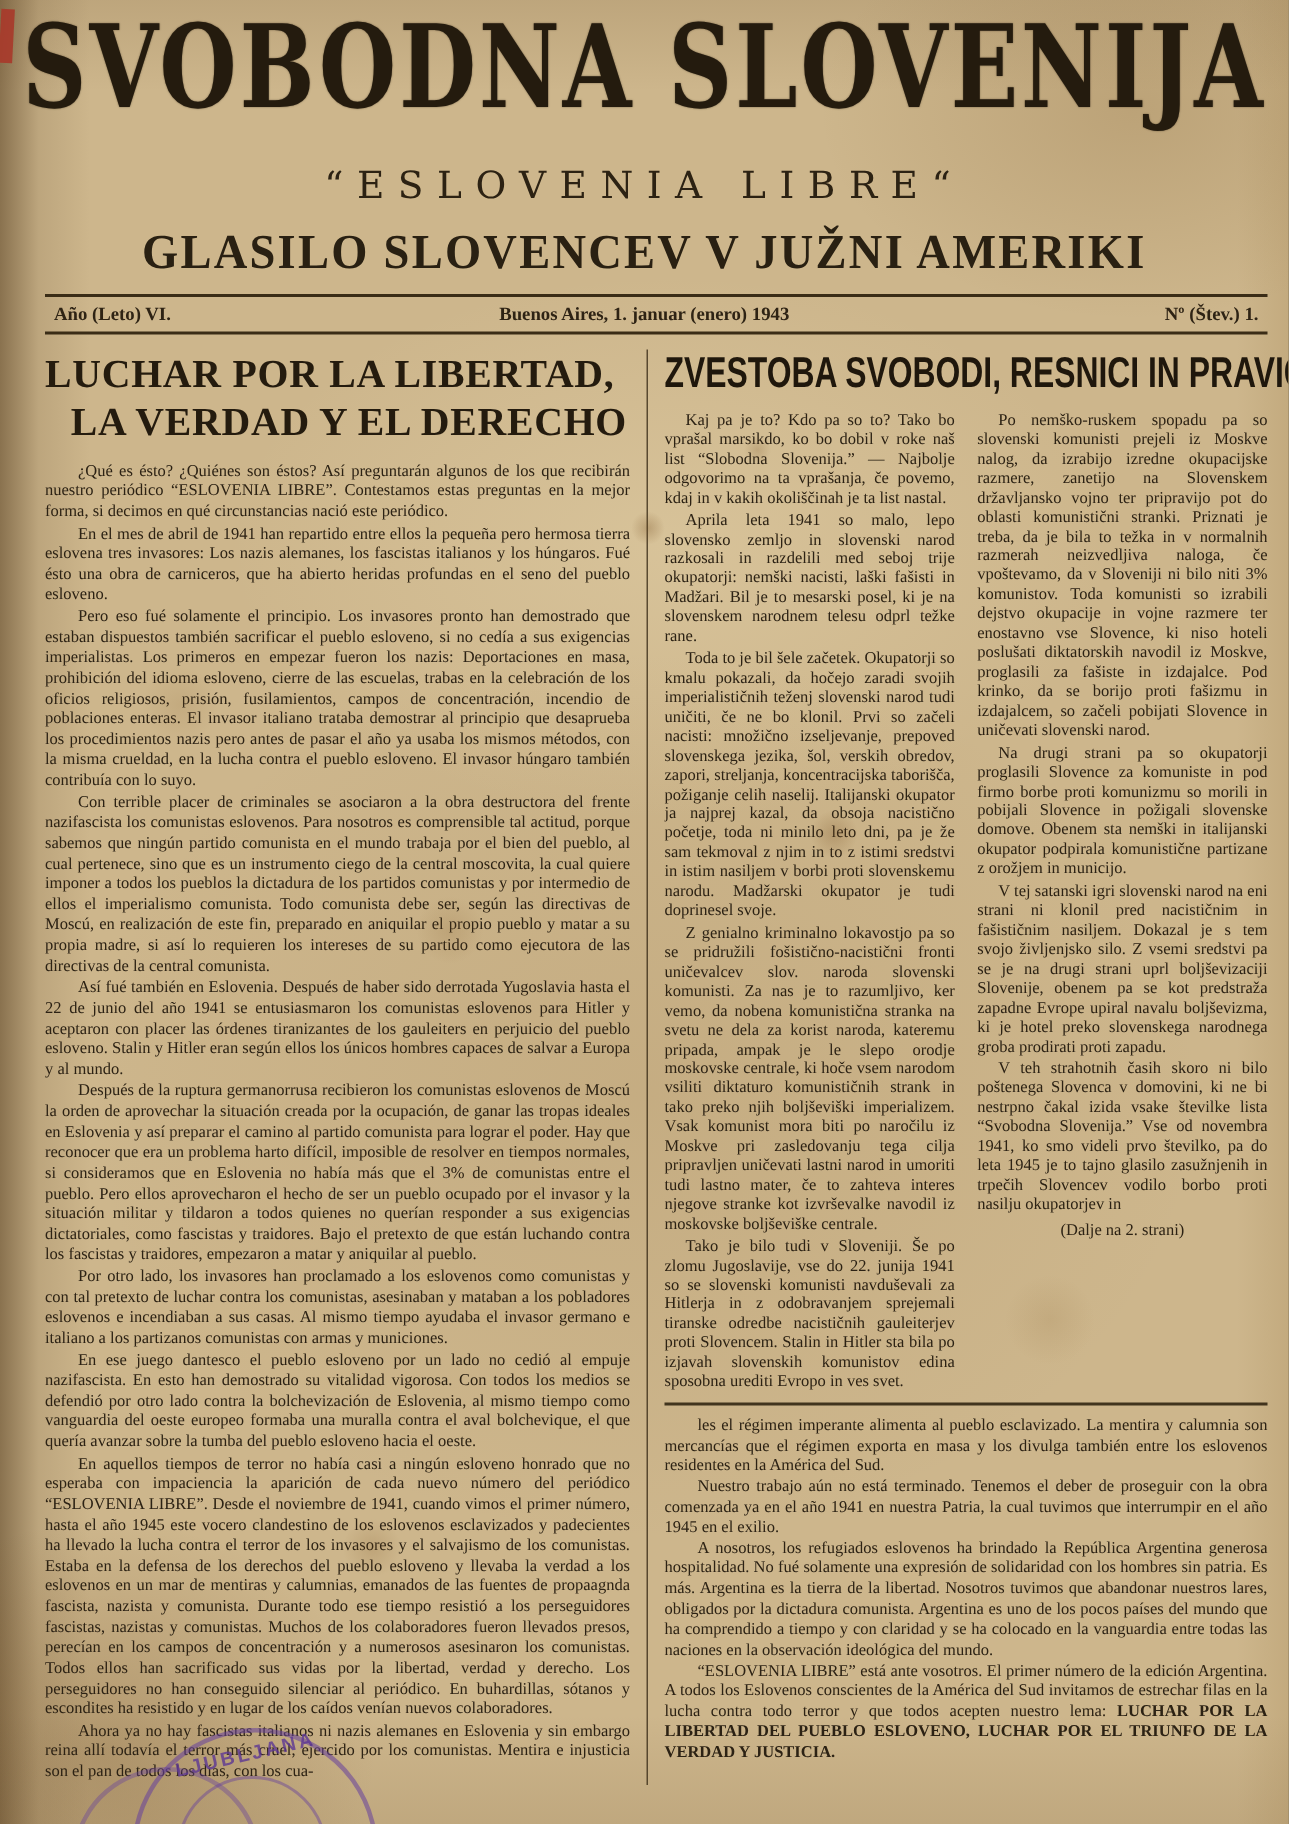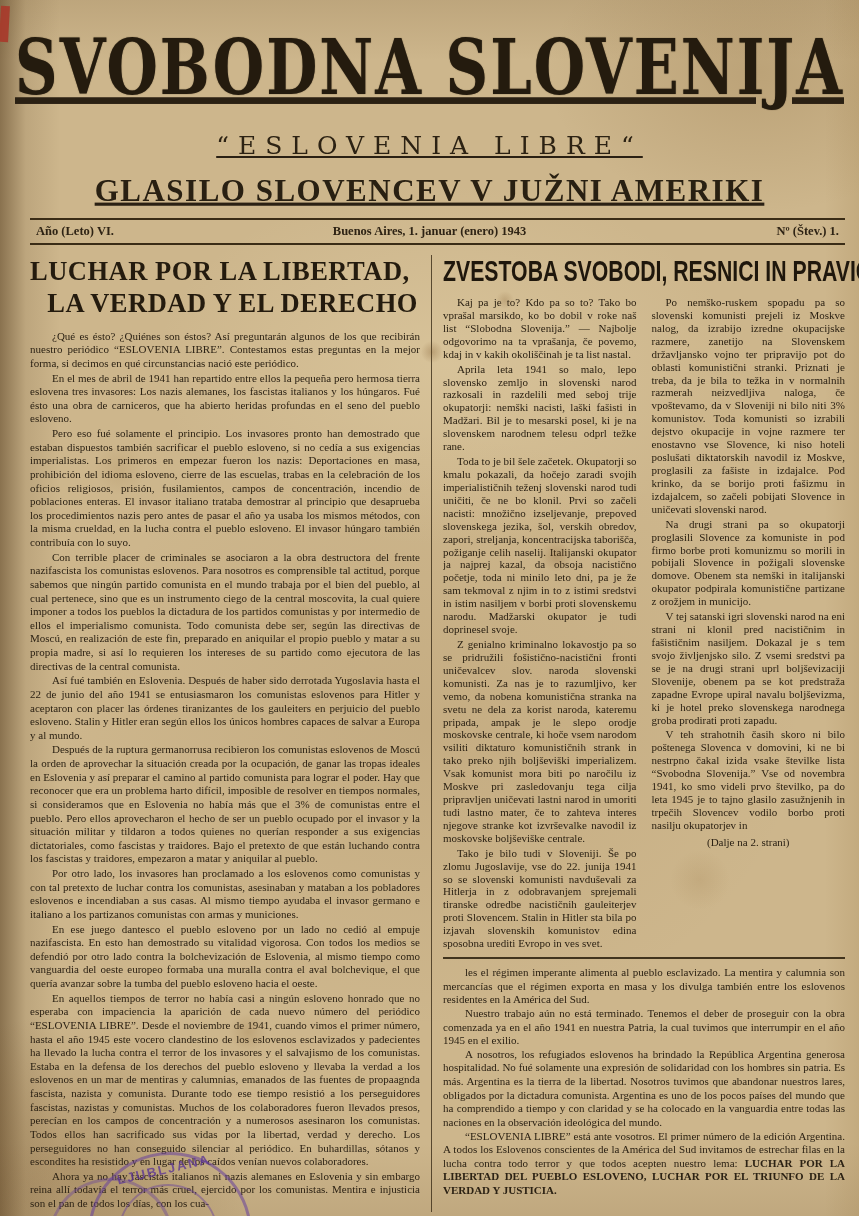--- a/index.html
+++ b/index.html
@@ -24,21 +24,21 @@
       radial-gradient(circle 16px at 432px 352px, rgba(110,70,25,.28), rgba(110,70,25,0) 70%),
       radial-gradient(circle 22px at 556px 556px, rgba(110,70,25,.25), rgba(110,70,25,0) 72%),
       radial-gradient(circle 30px at 300px 620px, rgba(120,80,30,.15), rgba(120,80,30,0) 75%),
       radial-gradient(circle 26px at 248px 1032px, rgba(120,80,30,.18), rgba(120,80,30,0) 75%),
       radial-gradient(circle 40px at 700px 880px, rgba(130,92,40,.12), rgba(130,92,40,0) 75%),
       radial-gradient(circle 34px at 120px 470px, rgba(130,92,40,.13), rgba(130,92,40,0) 75%),
       radial-gradient(circle 12px at 505px 300px, rgba(110,70,25,.20), rgba(110,70,25,0) 75%);
   }
   .red-mark{position:absolute;left:0;top:6px;width:9px;height:36px;background:#a8392a;opacity:.9;transform:rotate(3deg);}
   
-  .masthead{position:relative;text-align:center;padding-top:22px;text-decoration:underline;}
+  .masthead{position:relative;text-align:center;}
   .mast-title{
     font-family:"DejaVu Serif", serif;
     font-weight:700;font-size:59px;letter-spacing:2px;
     color:#241b0e;transform:scaleY(1.30);transform-origin:top center;
     white-space:nowrap;text-shadow:0 0 1px rgba(36,27,14,.6);
   }
   .mast-sub{
     margin-top:40px;
     font-family:"DejaVu Serif", serif;
     font-size:25px;letter-spacing:9px;color:#2c2213;font-weight:500;

